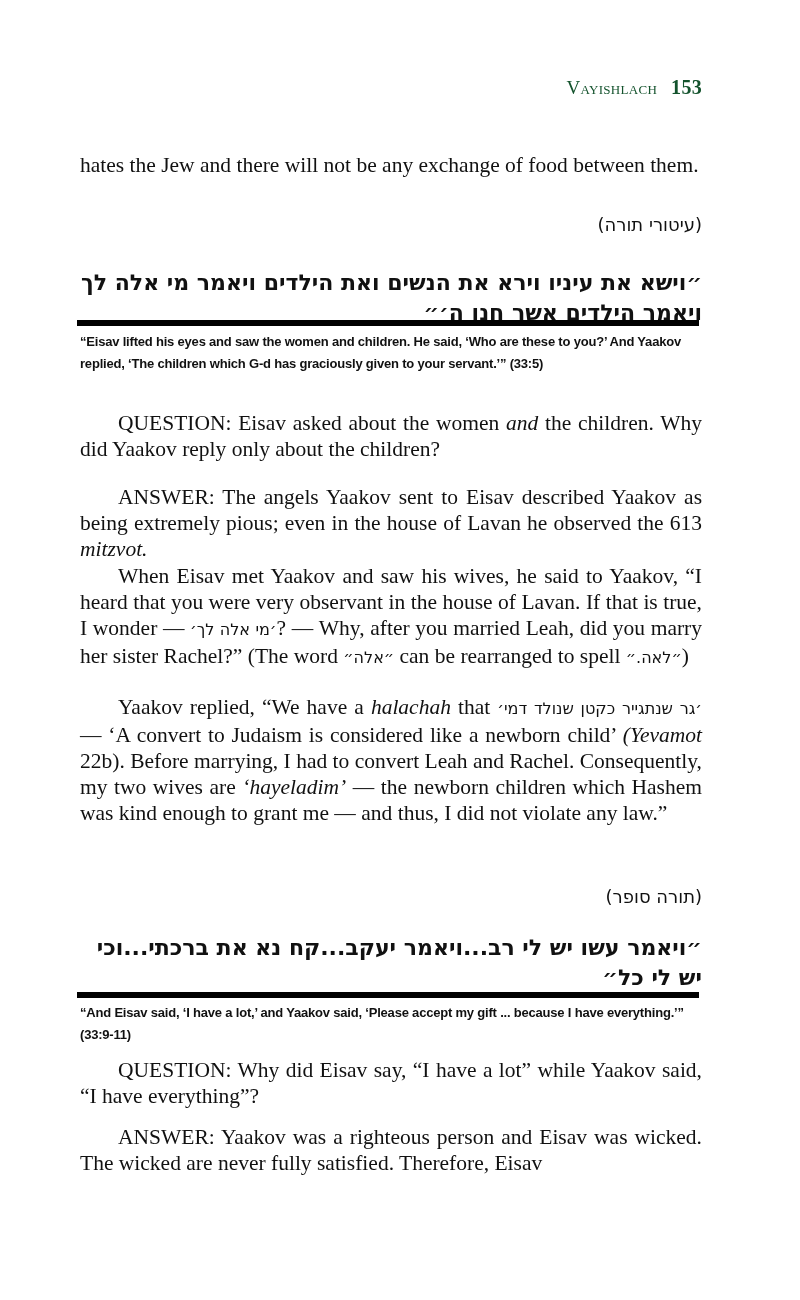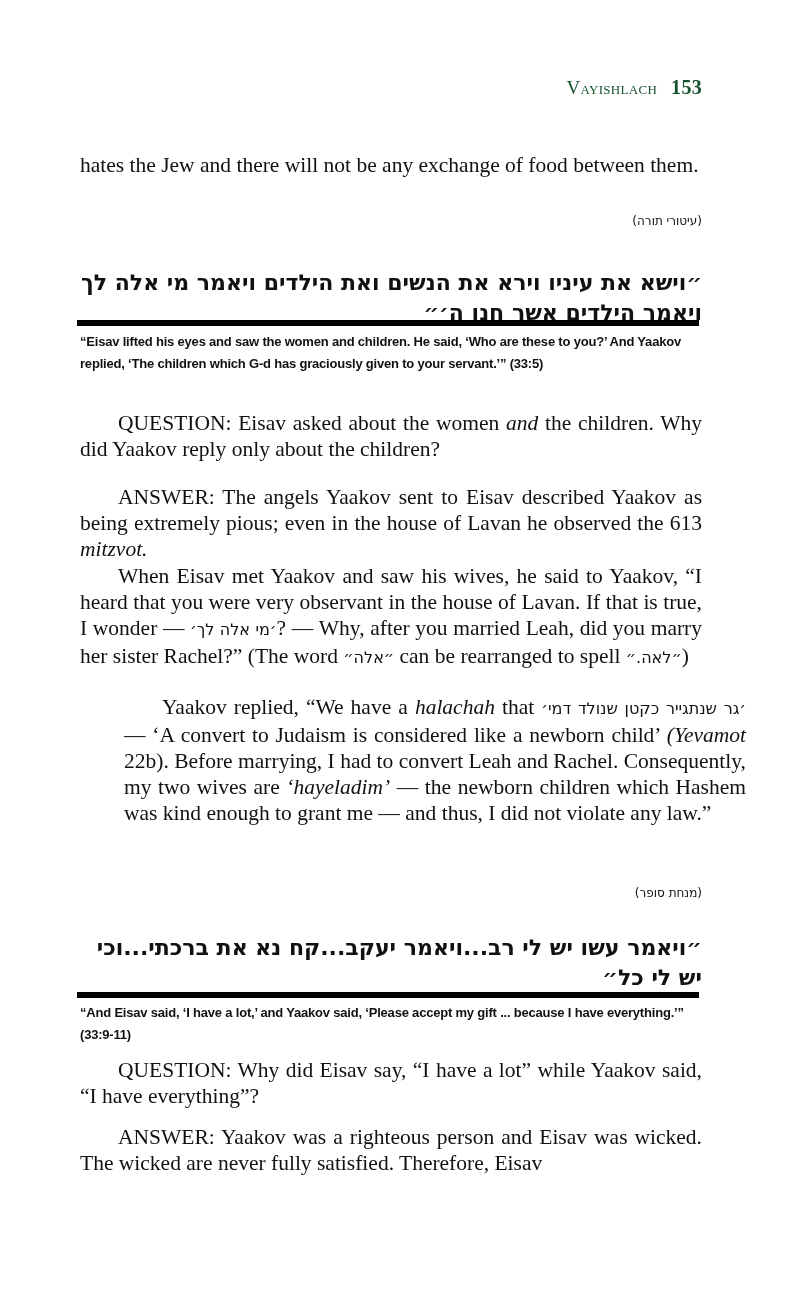--- a/index.html
+++ b/index.html
@@ -3,21 +3,21 @@
 <meta charset="utf-8">
 <style>
   html, body { margin: 0; padding: 0; background: #ffffff; }
   body { width: 800px; height: 1300px; position: relative; overflow: hidden; color: #111; }
   .page { position: absolute; left: 80px; top: 0; width: 622px; }
   .running-head { position: absolute; top: 76px; right: 0; font-family: "Liberation Serif", serif; font-size: 19px; color: #14532d; letter-spacing: 0.3px; }
   .running-head .title { font-variant: small-caps; }
   .running-head .num { font-weight: bold; margin-left: 14px; font-size: 20px; }
   .body-text { font-family: "Liberation Serif", serif; font-size: 21.5px; line-height: 26px; text-align: justify; margin: 0; }
   .indent { text-indent: 38px; }
-  .source { font-family: "DejaVu Sans", sans-serif; font-size: 12px; text-align: right; direction: rtl; margin: 0; }
+  .source { font-family: "DejaVu Sans", sans-serif; font-size: 18px; text-align: right; direction: rtl; margin: 0; }
   .hebrew-head { font-family: "DejaVu Sans", sans-serif; font-weight: bold; font-size: 22px; line-height: 30px; direction: rtl; text-align: right; margin: 0; }
   .rule { height: 6px; background: #000; width: 626px; margin-left: -3px; }
   .eng-head { font-family: "Liberation Sans", sans-serif; font-weight: bold; font-size: 13px; line-height: 22px; margin: 0; letter-spacing: -0.2px; }
   .heb-inline { font-family: "DejaVu Sans", sans-serif; font-size: 16px; }
   .abs { position: absolute; left: 0; width: 622px; }
   i { font-style: italic; }
 </style>
 </head>
 <body>
 
@@ -39,25 +39,25 @@
   </p>
 
   <p class="body-text indent abs" style="top:484px;">
     <span>ANSWER:</span><span> The angels Yaakov sent to Eisav described Yaakov as being extremely pious; even in the house of Lavan he observed the 613 </span><i>mitzvot.</i>
   </p>
 
   <p class="body-text indent abs" style="top:563px;">
     <span>When Eisav met Yaakov and saw his wives, he said to Yaakov, “I heard that you were very observant in the house of Lavan. If that is true, I wonder — </span><span class="heb-inline" dir="rtl">׳מי אלה לך׳</span><span>? — Why, after you married Leah, did you marry her sister Rachel?” (The word </span><span class="heb-inline" dir="rtl">״אלה״</span><span> can be rearranged to spell </span><span class="heb-inline" dir="rtl">״לאה.״</span><span>)</span>
   </p>
 
-  <p class="body-text indent abs" style="top:694px;margin-left:44px;">
+  <p class="body-text indent abs" style="top:694px;">
     <span>Yaakov replied, “We have a </span><i>halachah</i><span> that </span><span class="heb-inline" dir="rtl">׳גר שנתגייר כקטן שנולד דמי׳</span><span> — ‘A convert to Judaism is considered like a newborn child’ </span><i>(Yevamot</i><span> 22b). Before marrying, I had to convert Leah and Rachel. Consequently, my two wives are </span><i>‘hayeladim’</i><span> — the newborn children which Hashem was kind enough to grant me — and thus, I did not violate any law.”</span>
   </p>
 
-  <p class="source abs" style="top:886px;">(מנחת סופר)</p>
+  <p class="source abs" style="top:886px;">(תורה סופר)</p>
 
   <p class="hebrew-head abs" style="top:933px;">״ויאמר עשו יש לי רב...ויאמר יעקב...קח נא את ברכתי...וכי יש לי כל״</p>
   <div class="rule abs" style="top:992px;"></div>
   <p class="eng-head abs" style="top:1002px;">“And Eisav said, ‘I have a lot,’ and Yaakov said, ‘Please accept my gift ... because I have everything.’” (33:9-11)</p>
 
   <p class="body-text indent abs" style="top:1057px;">
     <span>QUESTION:</span><span> Why did Eisav say, “I have a lot” while Yaakov said, “I have everything”?</span>
   </p>
 
   <p class="body-text indent abs" style="top:1124px;">

